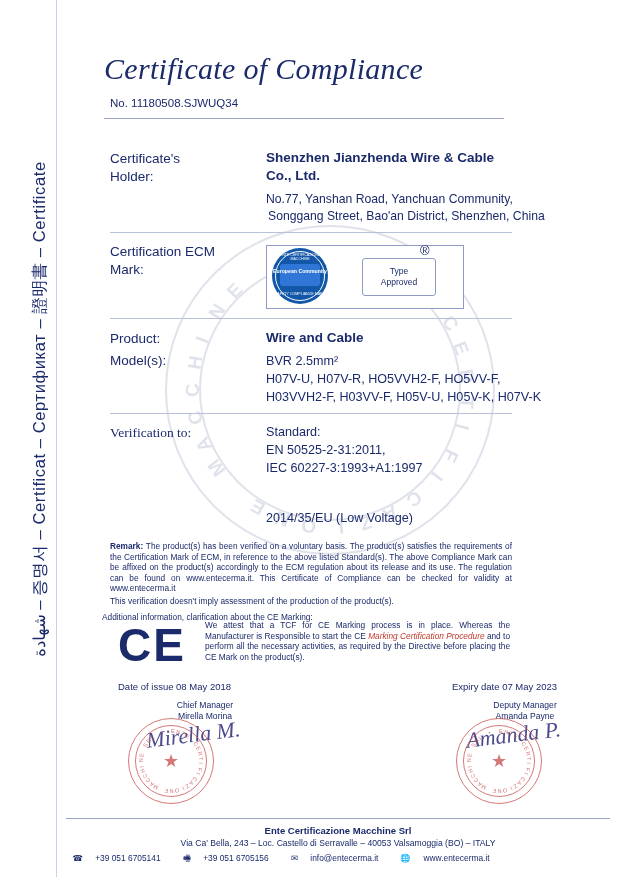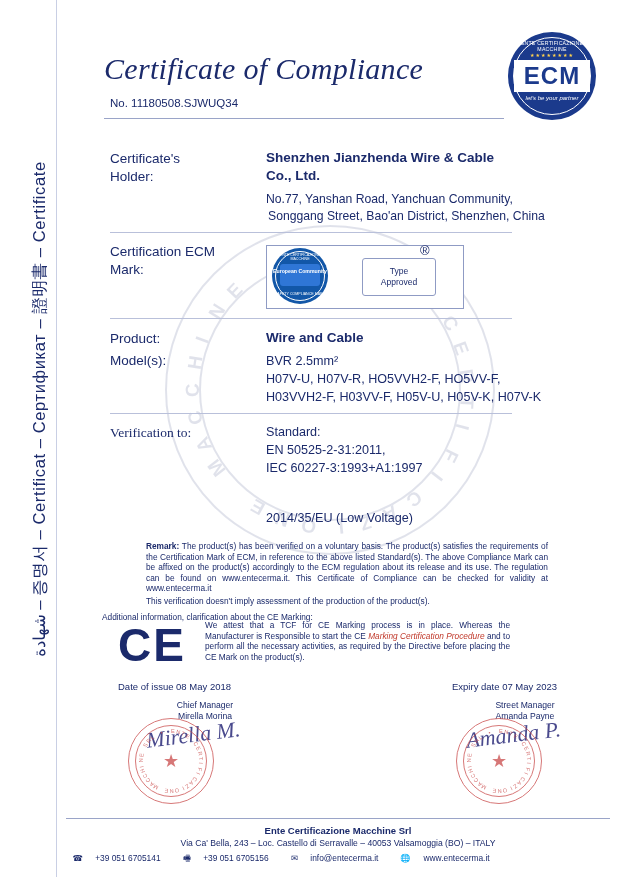--- a/index.html
+++ b/index.html
@@ -55,21 +55,21 @@
   .mark-badge{position:absolute;left:272px;top:248px;width:56px;height:56px;border-radius:50%;background:#1257a8;}
   .mark-badge .r2{position:absolute;inset:3px;border-radius:50%;border:1px solid #fff;}
   .mark-badge .eu{position:absolute;left:8px;top:16px;width:40px;height:22px;background:#2f76d6;border-radius:3px;}
   .mark-badge .eu-label{position:absolute;left:0;top:20px;width:56px;text-align:center;font-size:5.2px;color:#fff;font-weight:bold;}
   .mark-badge .top-lbl{position:absolute;left:0;top:5px;width:56px;text-align:center;font-size:3.6px;color:#fff;}
   .mark-badge .bot-lbl{position:absolute;left:0;top:44px;width:56px;text-align:center;font-size:3.6px;color:#fff;}
   .type-approved{position:absolute;left:362px;top:258px;width:72px;height:36px;border:1px solid #8f9bc4;border-radius:3px;display:flex;align-items:center;justify-content:center;text-align:center;font-size:8.5px;line-height:11px;color:#1b2a6b;background:#fff;}
   .reg-mark{position:absolute;left:420px;top:243px;font-size:13px;color:#1b2a6b;}
 
   
-  .remark{position:absolute;left:110px;top:541px;width:402px;font-size:8.3px;line-height:10.6px;color:#1b2a6b;text-align:justify;margin-left:36px;}
+  .remark{position:absolute;left:110px;top:541px;width:402px;font-size:8.3px;line-height:10.6px;color:#1b2a6b;text-align:justify;}
   .remark b{color:#1b2a6b;}
 
   .addl{position:absolute;left:102px;top:612px;width:402px;font-size:8.3px;line-height:10.6px;color:#1b2a6b;}
 
   .ce-big{position:absolute;left:118px;top:618px;font-size:46px;font-weight:bold;color:#1b2a6b;font-family:"Liberation Sans",sans-serif;letter-spacing:2px;}
   .attest{position:absolute;left:205px;top:620px;width:305px;font-size:8.3px;line-height:10.6px;color:#1b2a6b;text-align:justify;}
   .attest .red{color:#c0392b;font-style:italic;}
 
   .issue{position:absolute;left:118px;top:681px;font-size:9.5px;color:#1b2a6b;}
   .expiry{position:absolute;left:452px;top:681px;font-size:9.5px;color:#1b2a6b;}
@@ -139,29 +139,20 @@
         <span style="transform: rotate(235.161deg) translate(148px) rotate(90deg);"> </span>
         <span style="transform: rotate(246.774deg) translate(148px) rotate(90deg);">•</span>
         <span style="transform: rotate(258.387deg) translate(148px) rotate(90deg);"> </span>
       </div>
   </div>
 
   <div class="title">Certificate of Compliance</div>
   <div class="cert-no">No. 11180508.SJWUQ34</div>
   <div class="hr-top"></div>
 
-  <div class="ecm-logo">
-    <div class="outer"></div>
-    <div class="ring2"></div>
-    <div class="toptext">ENTE CERTIFICAZIONE MACCHINE</div>
-    <div class="stars">★★★★★★★★</div>
-    <div class="white-mid"></div>
-    <div class="ecm-text">ECM</div>
-    <div class="bottext">let's be your partner</div>
-  </div>
 
   <div class="label" style="left:110px;top:150px;">Certificate's</div>
   <div class="label" style="left:110px;top:168px;">Holder:</div>
   <div class="value big" style="left:266px;top:150px;">Shenzhen Jianzhenda Wire &amp; Cable</div>
   <div class="value big" style="left:266px;top:168px;">Co., Ltd.</div>
   <div class="value" style="left:266px;top:191px;">No.77, Yanshan Road, Yanchuan Community,</div>
   <div class="value" style="left:268px;top:208px;">Songgang Street, Bao'an District, Shenzhen, China</div>
 
   <div class="hr-mid" style="left:110px;top:232px;width:402px;"></div>
 
@@ -215,21 +206,21 @@
   </div>
 
   <div class="issue">Date of issue 08 May 2018</div>
   <div class="expiry">Expiry date 07 May 2023</div>
 
   <div class="sig-left">
     <div>Chief Manager</div>
     <div>Mirella Morina</div>
   </div>
   <div class="sig-right">
-    <div>Street Manager</div>
+    <div>Deputy Manager</div>
     <div>Amanda Payne</div>
   </div>
 
   <div class="sig-ink" style="left:146px;top:722px;">Mirella M.</div>
   <div class="sig-ink" style="left:466px;top:722px;">Amanda P.</div>
 
   <div class="stamp" style="left:128px;top:718px;">
     <div class="r2"></div>
     <div class="star">★</div>
     <div class="txt stamp-text">

